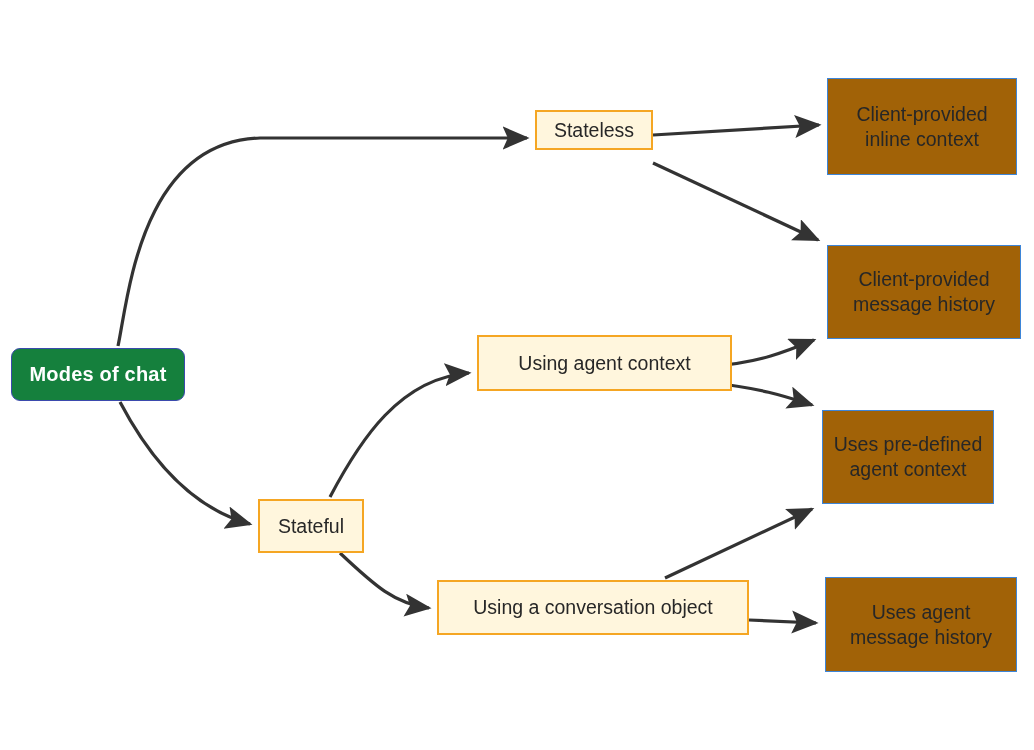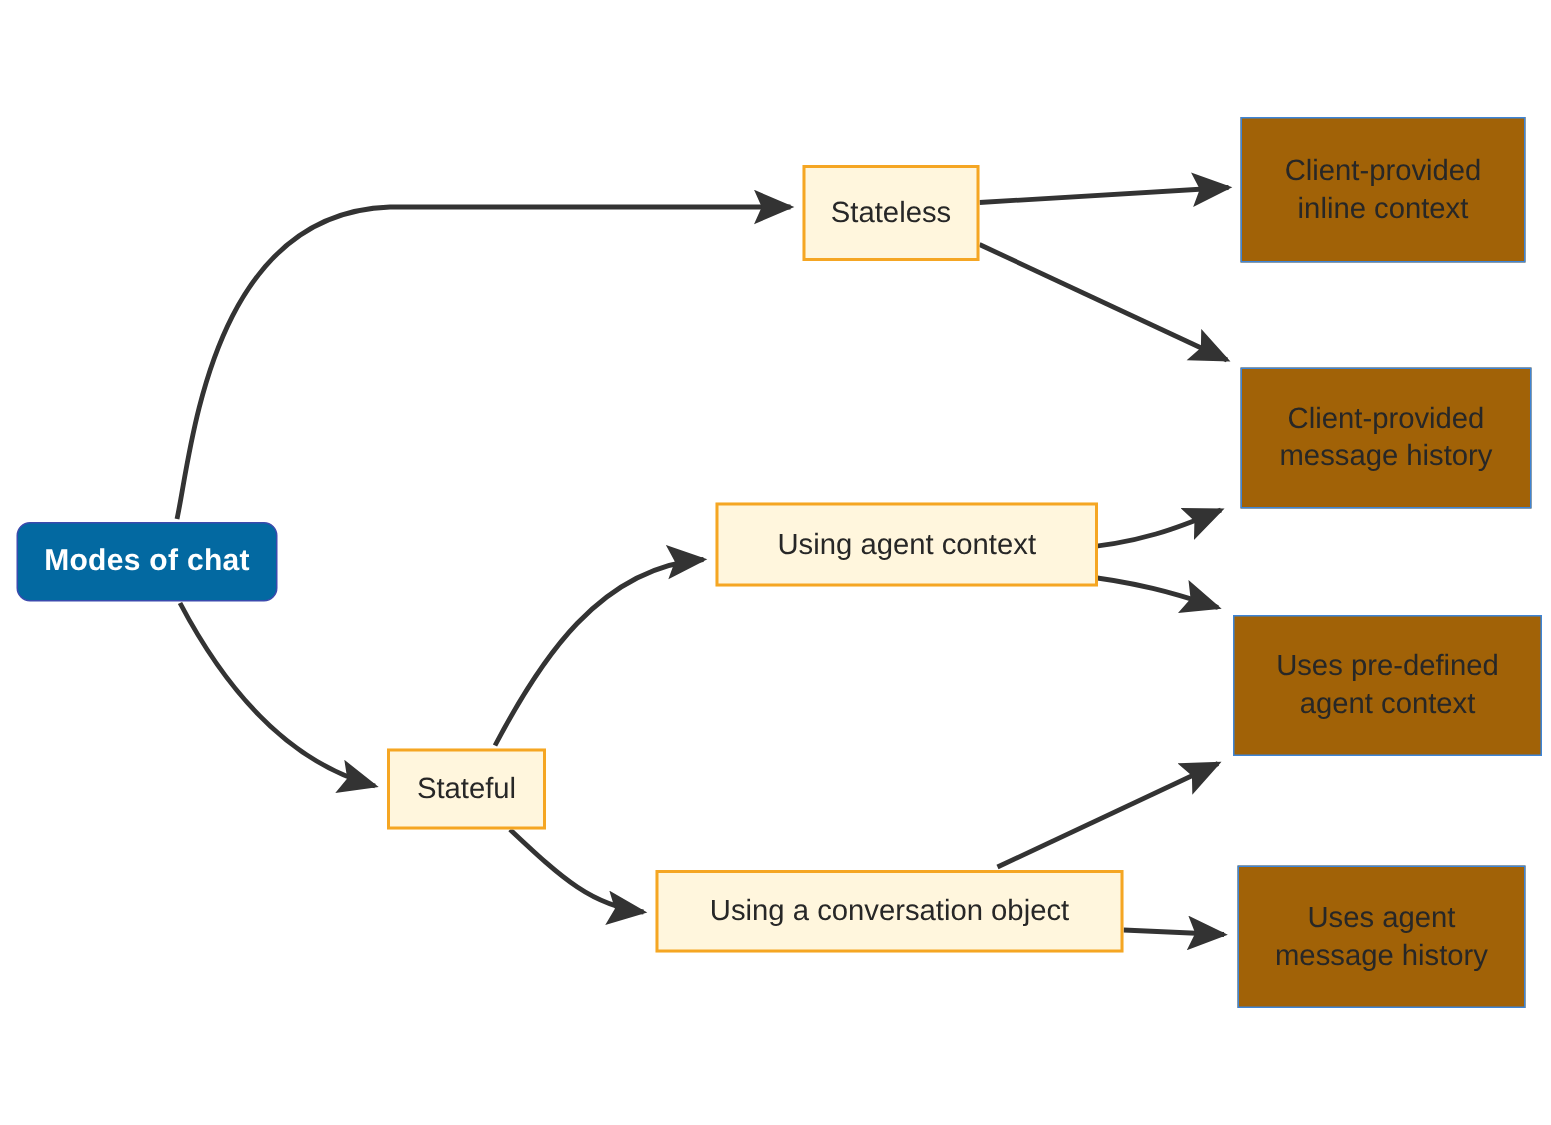--- a/index.html
+++ b/index.html
@@ -34,21 +34,21 @@
     position: absolute;
     box-sizing: border-box;
     display: flex;
     align-items: center;
     justify-content: center;
     text-align: center;
     line-height: 1.28;
     white-space: pre-line;
   }
   .node-root {
-    background: #0369a1;
+    background: #15803d;
     border: 1.4px solid #3b4aad;
     border-radius: 9px;
     color: #ffffff;
     font-weight: bold;
     font-size: 20px;
     letter-spacing: 0.2px;
   }
   .node-branch {
     background: #fff6dd;
     border: 2px solid #f5a623;
@@ -80,26 +80,26 @@
         <path class="edge-path" d="M 330 497 C 360 440 400 378 469 373" marker-end="url(#arrowhead)" stroke="#333333"></path>
         <path class="edge-path" d="M 340 553 C 375 586 395 604 429 608" marker-end="url(#arrowhead)" stroke="#333333"></path>
         <path class="edge-path" d="M 712 366 C 760 363 790 350 814 340" marker-end="url(#arrowhead)" stroke="#333333"></path>
         <path class="edge-path" d="M 712 383 C 762 388 790 398 812 405" marker-end="url(#arrowhead)" stroke="#333333"></path>
         <path class="edge-path" d="M 665 578 L 812 509" marker-end="url(#arrowhead)" stroke="#333333"></path>
         <path class="edge-path" d="M 749 620 L 816 623" marker-end="url(#arrowhead)" stroke="#333333"></path>
       </g>
   </svg>
   <div id="nodes">
       <div class="node node-root" style="left: 11px; top: 348px; width: 174px; height: 53px;"><span>Modes of chat</span></div>
-      <div class="node node-branch" style="left: 535px; top: 110px; width: 118px; height: 64px;"><span>Stateless</span></div>
+      <div class="node node-branch" style="left: 535px; top: 110px; width: 118px; height: 40px;"><span>Stateless</span></div>
       <div class="node node-branch" style="left: 258px; top: 499px; width: 106px; height: 54px;"><span>Stateful</span></div>
       <div class="node node-branch" style="left: 477px; top: 335px; width: 255px; height: 56px;"><span>Using agent context</span></div>
       <div class="node node-branch" style="left: 437px; top: 580px; width: 312px; height: 55px; align-items: center;"><span>Using a conversation object</span></div>
       <div class="node node-leaf" style="left: 827px; top: 78px; width: 190px; height: 97px;"><span>Client-provided
 inline context</span></div>
       <div class="node node-leaf" style="left: 827px; top: 245px; width: 194px; height: 94px;"><span>Client-provided
 message history</span></div>
-      <div class="node node-leaf" style="left: 822px; top: 410px; width: 206px; height: 94px;"><span>Uses pre-defined
+      <div class="node node-leaf" style="left: 822px; top: 410px; width: 172px; height: 94px;"><span>Uses pre-defined
 agent context</span></div>
       <div class="node node-leaf" style="left: 825px; top: 577px; width: 192px; height: 95px;"><span>Uses agent
 message history</span></div>
     </div>
 </div>
 
 </body></html>

